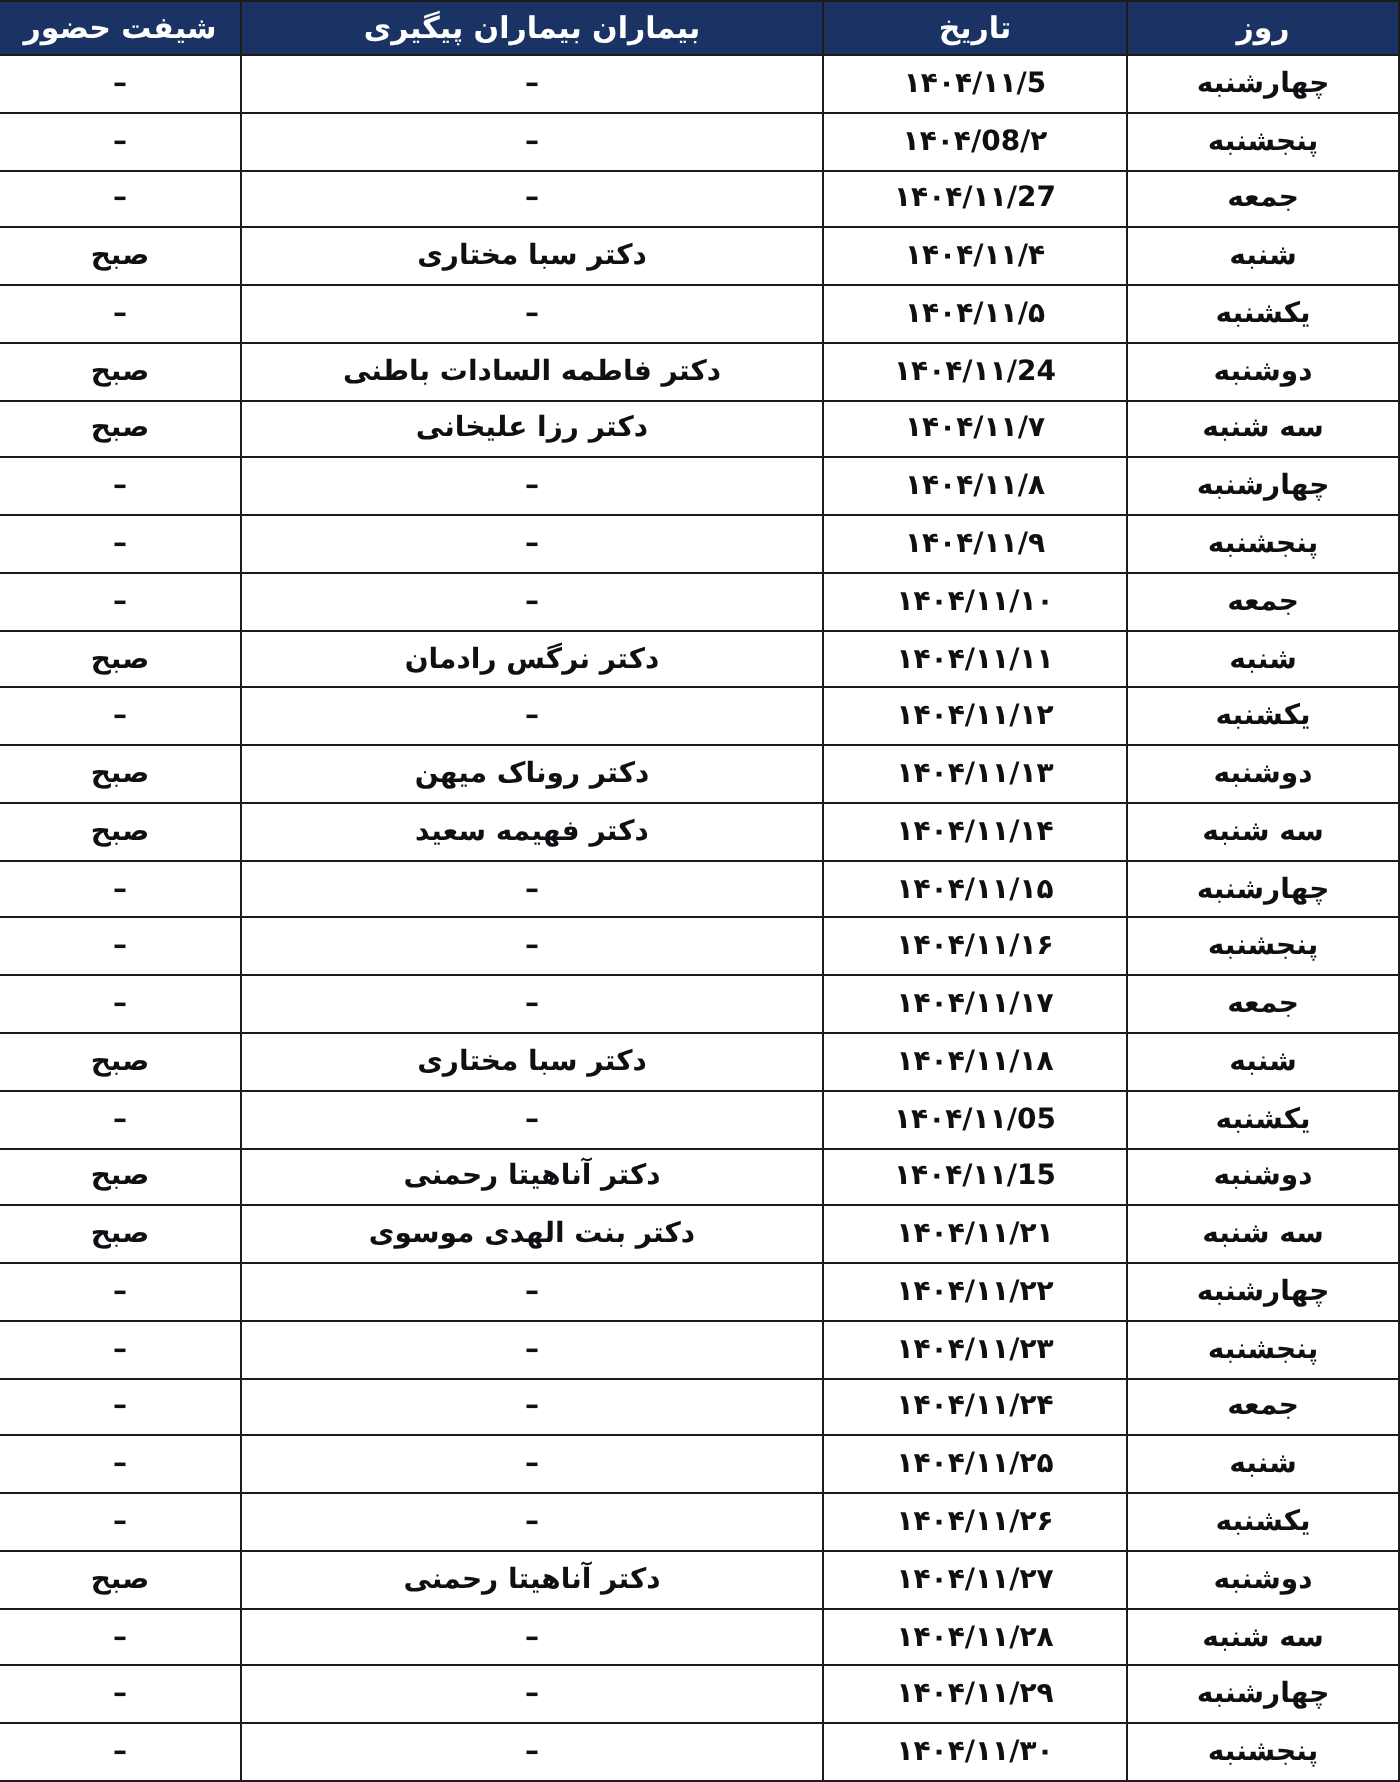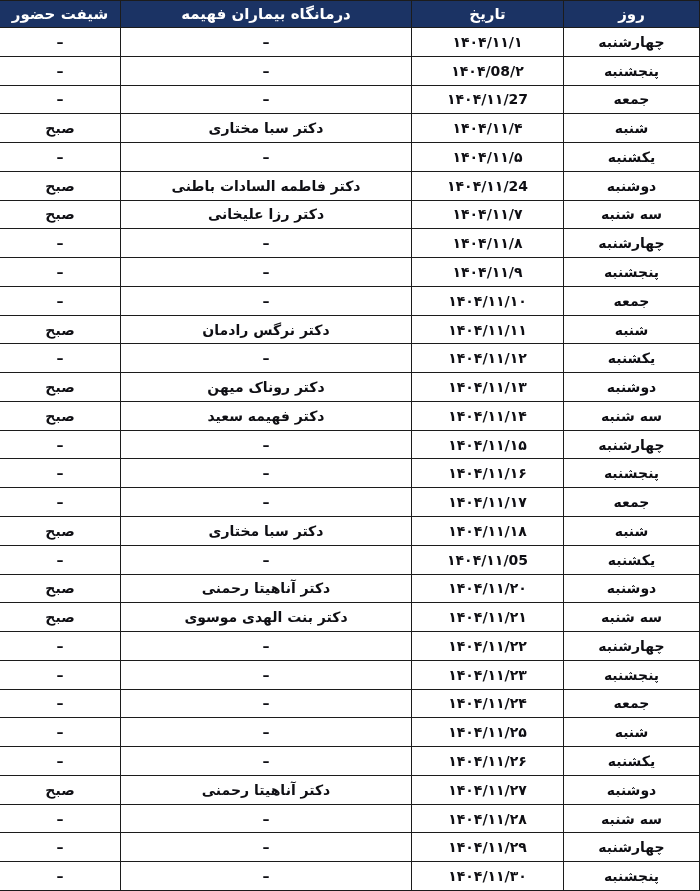--- a/index.html
+++ b/index.html
@@ -51,28 +51,28 @@
   <colgroup>
     <col class="c-day">
     <col class="c-date">
     <col class="c-clinic">
     <col class="c-shift">
   </colgroup>
   <thead>
     <tr>
       <th>روز</th>
       <th>تاریخ</th>
-      <th>درمانگاه بیماران فهیمه</th>
+      <th>بیماران بیماران پیگیری</th>
       <th>شیفت حضور</th>
     </tr>
   </thead>
   <tbody id="schedule-body">
       <tr>
         <td>چهارشنبه</td>
-        <td>۱۴۰۴/۱۱/۱</td>
+        <td>۱۴۰۴/۱۱/5</td>
         <td>–</td>
         <td>–</td>
       </tr>
       <tr>
         <td>پنجشنبه</td>
         <td>۱۴۰۴/08/۲</td>
         <td>–</td>
         <td>–</td>
       </tr>
       <tr>
@@ -172,21 +172,21 @@
         <td>صبح</td>
       </tr>
       <tr>
         <td>یکشنبه</td>
         <td>۱۴۰۴/۱۱/05</td>
         <td>–</td>
         <td>–</td>
       </tr>
       <tr>
         <td>دوشنبه</td>
-        <td>۱۴۰۴/۱۱/۲۰</td>
+        <td>۱۴۰۴/۱۱/15</td>
         <td>دکتر آناهیتا رحمنی</td>
         <td>صبح</td>
       </tr>
       <tr>
         <td>سه شنبه</td>
         <td>۱۴۰۴/۱۱/۲۱</td>
         <td>دکتر بنت الهدی موسوی</td>
         <td>صبح</td>
       </tr>
       <tr>

